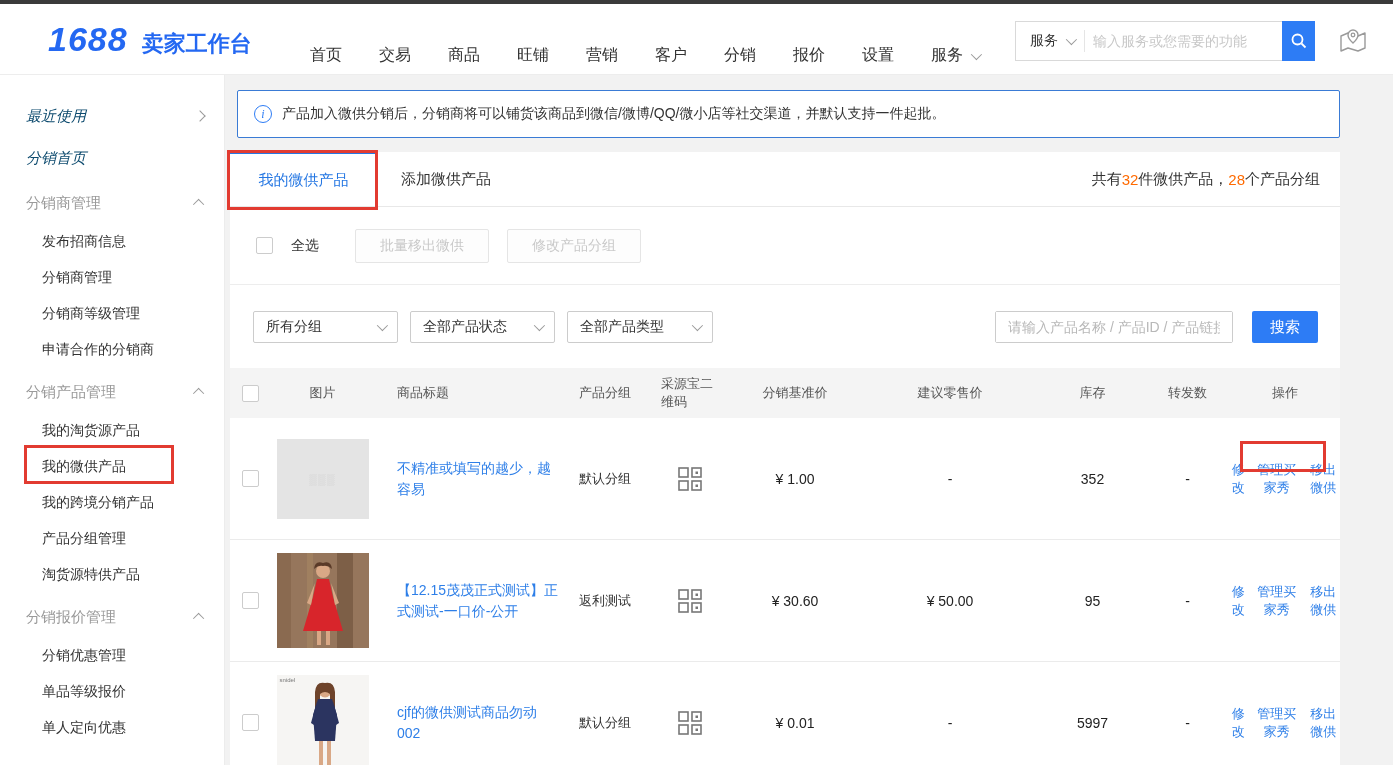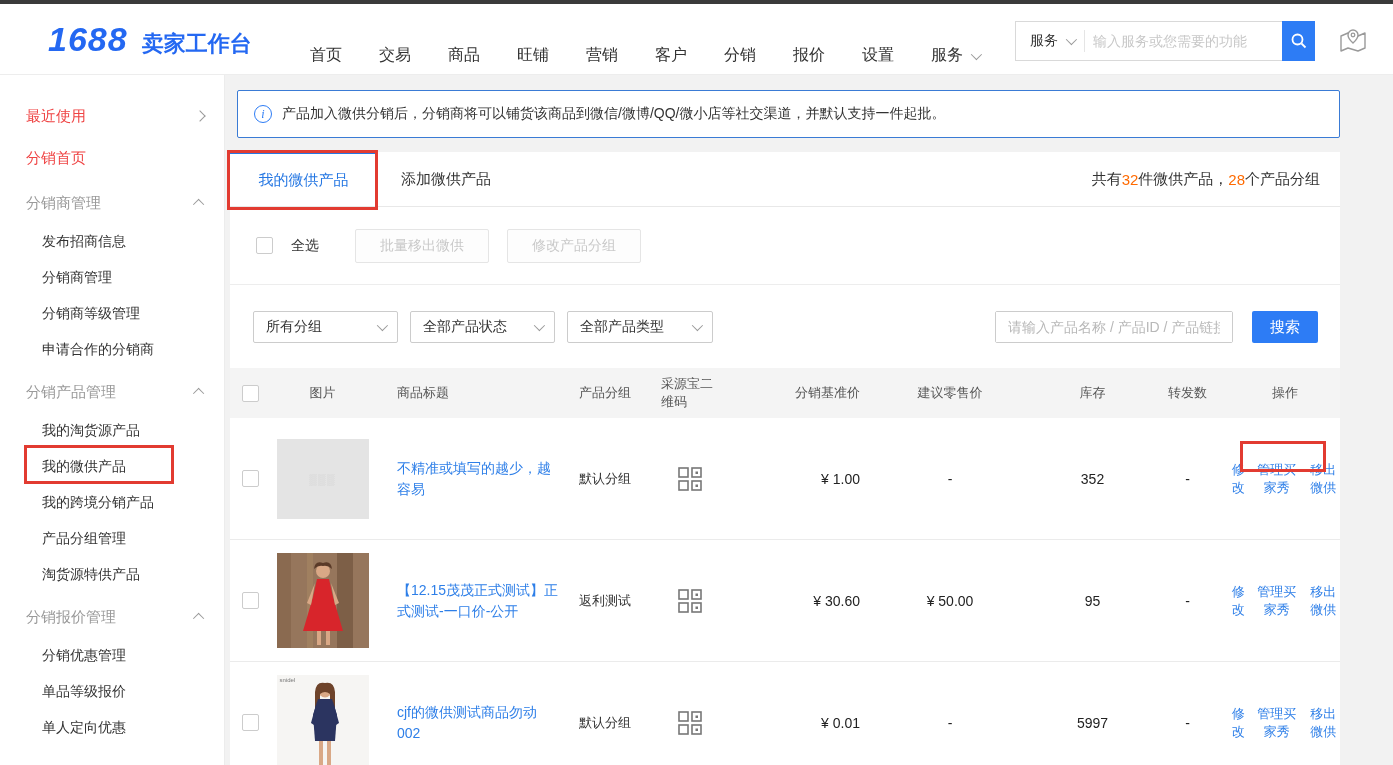--- a/index.html
+++ b/index.html
@@ -21,21 +21,21 @@
   .chev.right { transform:rotate(-45deg); }
   .topbar-search { position:absolute; right:78px; top:17px; width:300px; height:40px; border:1px solid #d9d9d9; display:flex; align-items:center; background:#fff; }
   .search-cat { display:flex; align-items:center; gap:8px; padding:0 10px 0 14px; font-size:14px; color:#333; border-right:1px solid #e5e5e5; height:22px; cursor:pointer; }
   .topbar-search input { flex:1; border:none; outline:none; font-size:14px; padding:0 8px; color:#333; min-width:0; font-family:inherit; }
   .topbar-search input::placeholder { color:#c8c8c8; }
   .search-btn-sq { width:33px; height:40px; margin:-1px -1px -1px 0; background:#2d7cf5; border:none; display:flex; align-items:center; justify-content:center; cursor:pointer; }
   .map-icon-wrap { position:absolute; right:23px; top:20px; width:34px; height:34px; display:flex; align-items:center; justify-content:center; cursor:pointer; }
 
   
   .sidebar { position:absolute; left:0; top:75px; width:225px; bottom:0; background:#fff; border-right:1px solid #ececec; padding-top:20px; }
-  .side-item { height:42px; display:flex; align-items:center; padding-left:26px; padding-right:20px; font-size:15px; color:#ef4444; cursor:pointer; justify-content:space-between; }
+  .side-item { height:42px; display:flex; align-items:center; padding-left:26px; padding-right:20px; font-size:15px; color:#0c4a6e; cursor:pointer; justify-content:space-between;font-style:italic; }
   .side-section { height:42px; margin-top:3px; display:flex; align-items:center; padding-left:26px; padding-right:20px; font-size:15px; color:#9a9a9a; cursor:pointer; justify-content:space-between; }
   .side-sub { height:36px; display:flex; align-items:center; padding-left:42px; font-size:14px; color:#333; cursor:pointer; }
 
   
   .content { position:absolute; left:230px; top:75px; right:53px; bottom:0; }
   .banner { margin:15px 0 0 7px; height:48px; background:#fff; border:1px solid #3a7bd5; border-radius:2px; display:flex; align-items:center; padding:0 16px; gap:10px; }
   .banner-text { font-size:14px; color:#333; }
   .info-icon { width:18px; height:18px; border:1px solid #2d7cf5; border-radius:50%; color:#2d7cf5; font-size:12px; display:flex; align-items:center; justify-content:center; font-style:italic; font-family:"Liberation Serif",serif; flex:0 0 auto; }
 
   .panel { position:absolute; left:0; top:77px; right:0; bottom:0; background:#fff; }
@@ -60,21 +60,21 @@
   .search-btn { position:absolute; right:22px; top:26px; width:66px; height:32px; background:#2d7cf5; color:#fff; border:none; border-radius:2px; font-size:15px; cursor:pointer; font-family:inherit; }
 
   
   .thead { height:50px; background:#f4f4f4; display:flex; align-items:center; font-size:13px; color:#555; }
   .trow { height:122px; display:flex; align-items:center; border-bottom:1px solid #ebebeb; font-size:13px; }
   .c1{width:40px; display:flex; justify-content:center;}
   .c2{width:105px; display:flex; justify-content:center;}
   .c3{width:185px; padding-left:22px;}
   .c4{width:90px; text-align:center;}
   .c5{width:80px; display:flex; justify-content:center; }
-  .c6{width:130px; text-align:right;}
+  .c6{width:130px; text-align:center;}
   .c7{width:180px; text-align:center;}
   .c8{width:105px; text-align:center;}
   .c9{width:85px; text-align:center;}
   .c10{flex:1; text-align:center;}
   .qr-head { width:58px; margin:0 auto; line-height:1.35; }
   .title-link { color:#2e7fe8; font-size:14px; line-height:1.5; cursor:pointer; display:block; }
   .ops { display:flex; flex-direction:row; gap:9px; align-items:center; }
   .op-link { color:#2e7fe8; font-size:13px; cursor:pointer; }
   .price, .num { font-size:14px; color:#222; }
   .group-label { font-size:13px; color:#333; }

